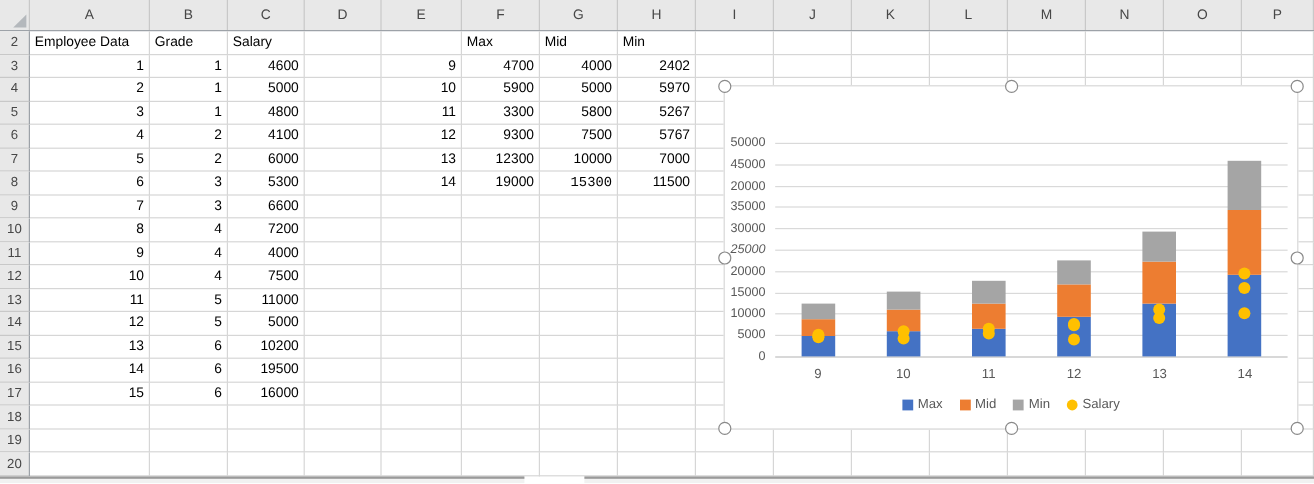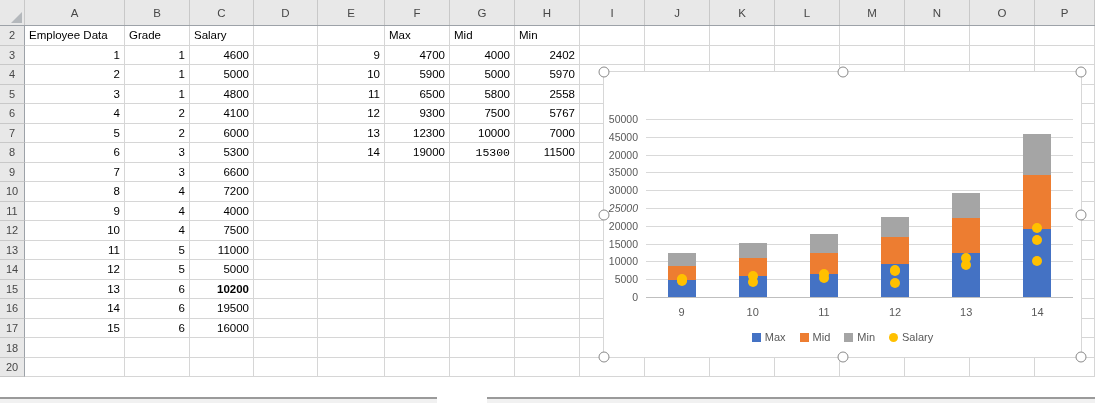--- a/index.html
+++ b/index.html
@@ -121,23 +121,23 @@
         <div class="cell" style="width: 65px;"></div>
         <div class="cell" style="width: 60px;"></div>
       </div>
       <div class="data-row">
         <div class="row-hdr">5</div>
         <div class="cell num" style="width: 100px;">3</div>
         <div class="cell num" style="width: 65px;">1</div>
         <div class="cell num" style="width: 64px;">4800</div>
         <div class="cell" style="width: 64px;"></div>
         <div class="cell num" style="width: 67px;">11</div>
-        <div class="cell num" style="width: 65px;">6500</div>
+        <div class="cell num" style="width: 65px;">3300</div>
         <div class="cell num" style="width: 65px;">5800</div>
-        <div class="cell num" style="width: 65px;">2558</div>
+        <div class="cell num" style="width: 65px;">5267</div>
         <div class="cell" style="width: 65px;"></div>
         <div class="cell" style="width: 65px;"></div>
         <div class="cell" style="width: 65px;"></div>
         <div class="cell" style="width: 65px;"></div>
         <div class="cell" style="width: 65px;"></div>
         <div class="cell" style="width: 65px;"></div>
         <div class="cell" style="width: 65px;"></div>
         <div class="cell" style="width: 60px;"></div>
       </div>
       <div class="data-row">
@@ -308,21 +308,21 @@
         <div class="cell" style="width: 65px;"></div>
         <div class="cell" style="width: 65px;"></div>
         <div class="cell" style="width: 65px;"></div>
         <div class="cell" style="width: 65px;"></div>
         <div class="cell" style="width: 60px;"></div>
       </div>
       <div class="data-row">
         <div class="row-hdr">15</div>
         <div class="cell num" style="width: 100px;">13</div>
         <div class="cell num" style="width: 65px;">6</div>
-        <div class="cell num" style="width: 64px; font-weight: bold;">10200</div>
+        <div class="cell num" style="width: 64px;">10200</div>
         <div class="cell" style="width: 64px;"></div>
         <div class="cell" style="width: 67px;"></div>
         <div class="cell" style="width: 65px;"></div>
         <div class="cell" style="width: 65px;"></div>
         <div class="cell" style="width: 65px;"></div>
         <div class="cell" style="width: 65px;"></div>
         <div class="cell" style="width: 65px;"></div>
         <div class="cell" style="width: 65px;"></div>
         <div class="cell" style="width: 65px;"></div>
         <div class="cell" style="width: 65px;"></div>
@@ -363,20 +363,39 @@
         <div class="cell" style="width: 65px;"></div>
         <div class="cell" style="width: 65px;"></div>
         <div class="cell" style="width: 65px;"></div>
         <div class="cell" style="width: 65px;"></div>
         <div class="cell" style="width: 65px;"></div>
         <div class="cell" style="width: 65px;"></div>
         <div class="cell" style="width: 60px;"></div>
       </div>
       <div class="data-row">
         <div class="row-hdr">18</div>
+        <div class="cell" style="width: 100px;"></div>
+        <div class="cell" style="width: 65px;"></div>
+        <div class="cell" style="width: 64px;"></div>
+        <div class="cell" style="width: 64px;"></div>
+        <div class="cell" style="width: 67px;"></div>
+        <div class="cell" style="width: 65px;"></div>
+        <div class="cell" style="width: 65px;"></div>
+        <div class="cell" style="width: 65px;"></div>
+        <div class="cell" style="width: 65px;"></div>
+        <div class="cell" style="width: 65px;"></div>
+        <div class="cell" style="width: 65px;"></div>
+        <div class="cell" style="width: 65px;"></div>
+        <div class="cell" style="width: 65px;"></div>
+        <div class="cell" style="width: 65px;"></div>
+        <div class="cell" style="width: 65px;"></div>
+        <div class="cell" style="width: 60px;"></div>
+      </div>
+      <div class="data-row">
+        <div class="row-hdr">19</div>
         <div class="cell" style="width: 100px;"></div>
         <div class="cell" style="width: 65px;"></div>
         <div class="cell" style="width: 64px;"></div>
         <div class="cell" style="width: 64px;"></div>
         <div class="cell" style="width: 67px;"></div>
         <div class="cell" style="width: 65px;"></div>
         <div class="cell" style="width: 65px;"></div>
         <div class="cell" style="width: 65px;"></div>
         <div class="cell" style="width: 65px;"></div>
         <div class="cell" style="width: 65px;"></div>

